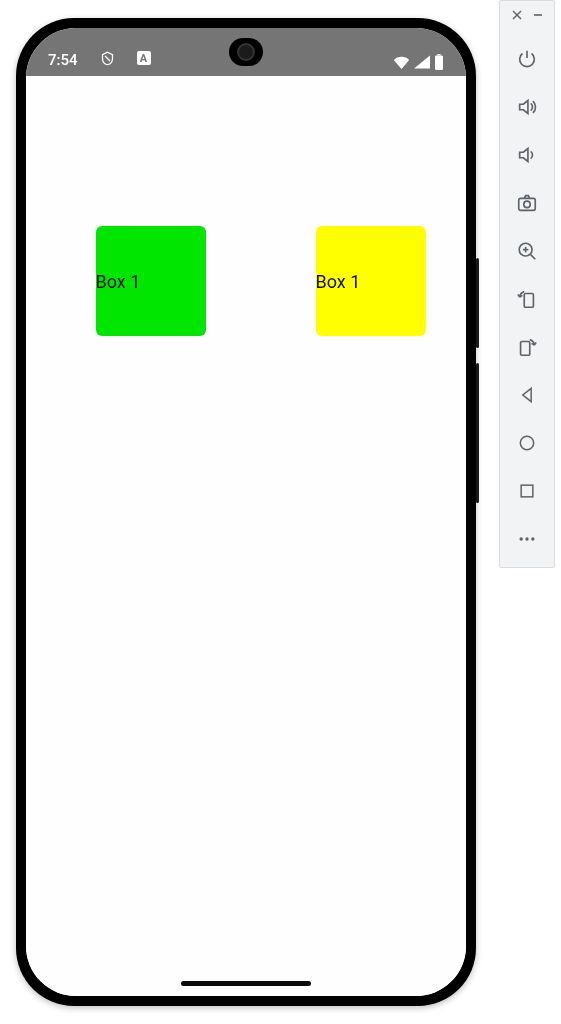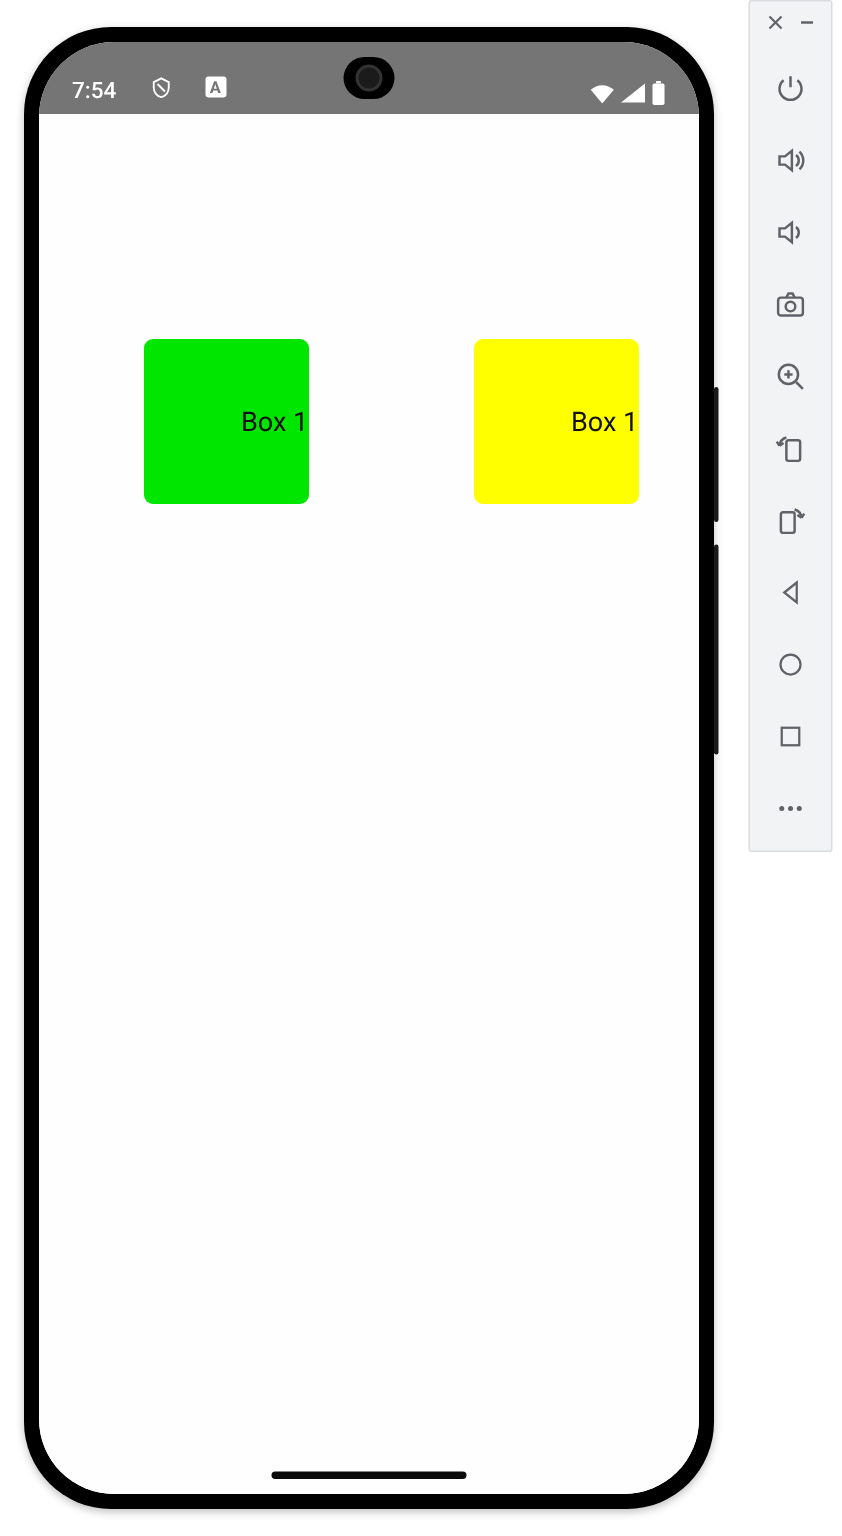--- a/index.html
+++ b/index.html
@@ -106,21 +106,21 @@
       display: flex;
       justify-content: space-around;
       padding-top: 150px;
     }
     .ui-box {
       width: 110px;
       height: 110px;
       border-radius: 6px;
       display: flex;
       align-items: center;
-      justify-content: flex-end;
+      justify-content: flex-start;
       font-size: 18px;
       color: #111;
       font-weight: 400;
       margin-left: 29px;
     }
 
     .nav-indicator {
       position: absolute;
       bottom: 10px;
       left: 50%;

